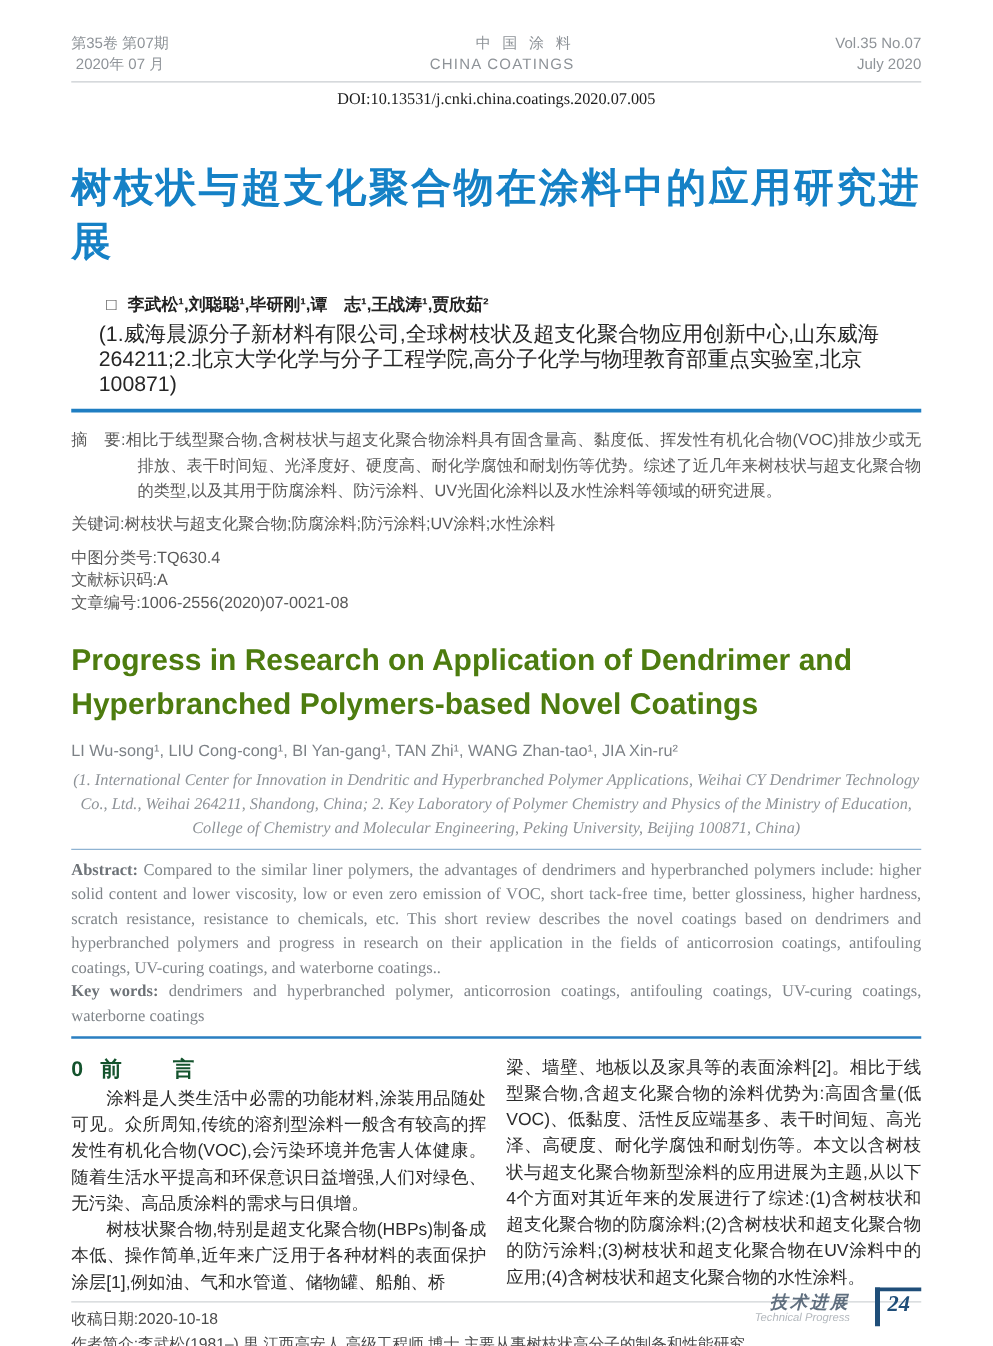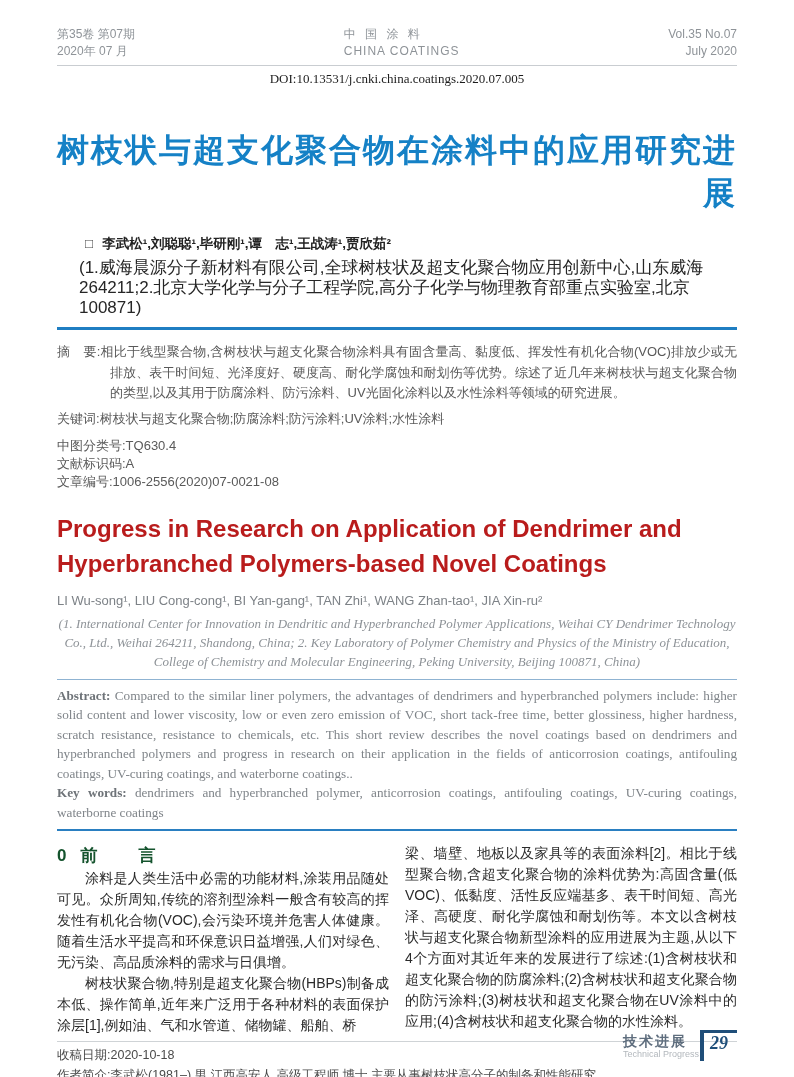--- a/index.html
+++ b/index.html
@@ -5,44 +5,44 @@
   html,body{margin:0;padding:0;background:#ffffff;}
   body{
     width:794px;height:1077px;position:relative;overflow:hidden;
     font-family:"Liberation Sans",sans-serif;color:#2b2b2b;
   }
   .page{padding:26px 57px 0 57px;}
 
   
   .masthead{display:flex;justify-content:space-between;align-items:flex-start;
     font-size:12px;line-height:17px;color:#8e9398;}
-  .mh-left{text-align:left;}
-  .mh-center{text-align:left;letter-spacing:3px;}
+  .mh-left{text-align:center;}
+  .mh-center{text-align:right;letter-spacing:3px;}
   .mh-center .en{letter-spacing:1px;}
   .mh-right{text-align:right;}
   .rule-gray{border-top:1px solid #c9cdd1;margin-top:5px;}
   .doi{font-family:"Liberation Serif",serif;font-size:13px;color:#1c1c1c;margin-top:5px;text-align:center;}
 
   
   .title-cn{color:#1581c6;font-size:32px;line-height:43px;font-weight:bold;
-    letter-spacing:2px;margin:42px 0 0 0;text-align:right;}
+    letter-spacing:2px;margin:42px 0 0 0;}
   .authors-cn{margin-top:20px;font-size:13.5px;font-weight:bold;color:#222;padding-left:28px;}
   .authors-cn .marker{font-weight:normal;margin-right:9px;color:#444;}
   .affil-cn{margin:5px 0 0 22px;font-size:17px;line-height:20px;color:#262626;}
   .rule-blue-thick{border-top:3px solid #1f7ec2;margin-top:9px;}
 
   
   .abstract-cn{margin:12px 0 0 0;font-size:13px;line-height:20.5px;color:#595959;
     text-align:justify;padding-left:53px;text-indent:-53px;}
   .keywords-cn{margin:5px 0 0 0;font-size:13px;line-height:19px;color:#595959;}
   .meta-row{display:flex;justify-content:space-between;margin-top:9px;
     font-size:13px;color:#595959;flex-direction:column;}
 
   
-  .title-en{color:#b91c1c;font-size:24px;line-height:35px;font-weight:bold;margin:20px 0 0 0;}
+  .title-en{color:#4d7c0f;font-size:24px;line-height:35px;font-weight:bold;margin:20px 0 0 0;}
   .authors-en{margin-top:12px;font-size:13px;line-height:16px;color:#7d8287;}
   .affil-en{margin-top:5px;font-family:"Liberation Serif",serif;font-style:italic;
     font-size:13px;line-height:19px;color:#8d9297;text-align:center;}
   .rule-blue-thin{border-top:1px solid #8fb3d2;margin-top:8px;}
   .abstract-en,.keywords-en{font-family:"Liberation Serif",serif;font-size:13.2px;
     line-height:19.5px;color:#7f8489;text-align:justify;margin:6px 0 0 0;}
   .keywords-en{margin:0;}
   .abstract-en b,.keywords-en b{color:#6e7378;font-weight:bold;}
   .rule-blue-mid{border-top:2px solid #2a7fc1;margin-top:7px;}
 
@@ -54,21 +54,21 @@
   .sec .sec-title{letter-spacing:12px;}
   .col p{margin:0;}
   .col p.indent{text-indent:2em;}
 
   
   .footnote-rule{border-top:1px solid #cfd3d6;margin-top:5px;}
   .footnotes{margin-top:4px;font-size:12.5px;line-height:19.5px;color:#4a4a4a;}
 
   
   .footer{position:absolute;right:57px;bottom:16px;display:flex;align-items:flex-start;}
-  .footer-labels{text-align:left;margin-right:1px;padding-top:3px;}
+  .footer-labels{text-align:right;margin-right:20px;padding-top:3px;font-style:italic;}
   .f-cn{font-size:14px;font-weight:bold;color:#5f6e7e;letter-spacing:2px;line-height:16px;}
   .f-en{font-size:9px;color:#b3b8bd;line-height:11px;}
   .page-box{border-top:3px solid #1f4e79;border-left:4px solid #1f4e79;
     padding:0 9px 7px 6px;}
   .page-num{font-family:"Liberation Serif",serif;font-style:italic;font-weight:bold;
     font-size:18px;color:#1f4e79;}
 </style>
 </head>
 <body>
 
@@ -139,15 +139,15 @@
   </div>
 
 </div>
 
 <div class="footer">
   <div class="footer-labels">
     <div class="f-cn">技术进展</div>
     <div class="f-en">Technical Progress</div>
   </div>
   <div class="page-box">
-    <span class="page-num">29</span>
+    <span class="page-num">24</span>
   </div>
 </div>
 
 </body></html>

